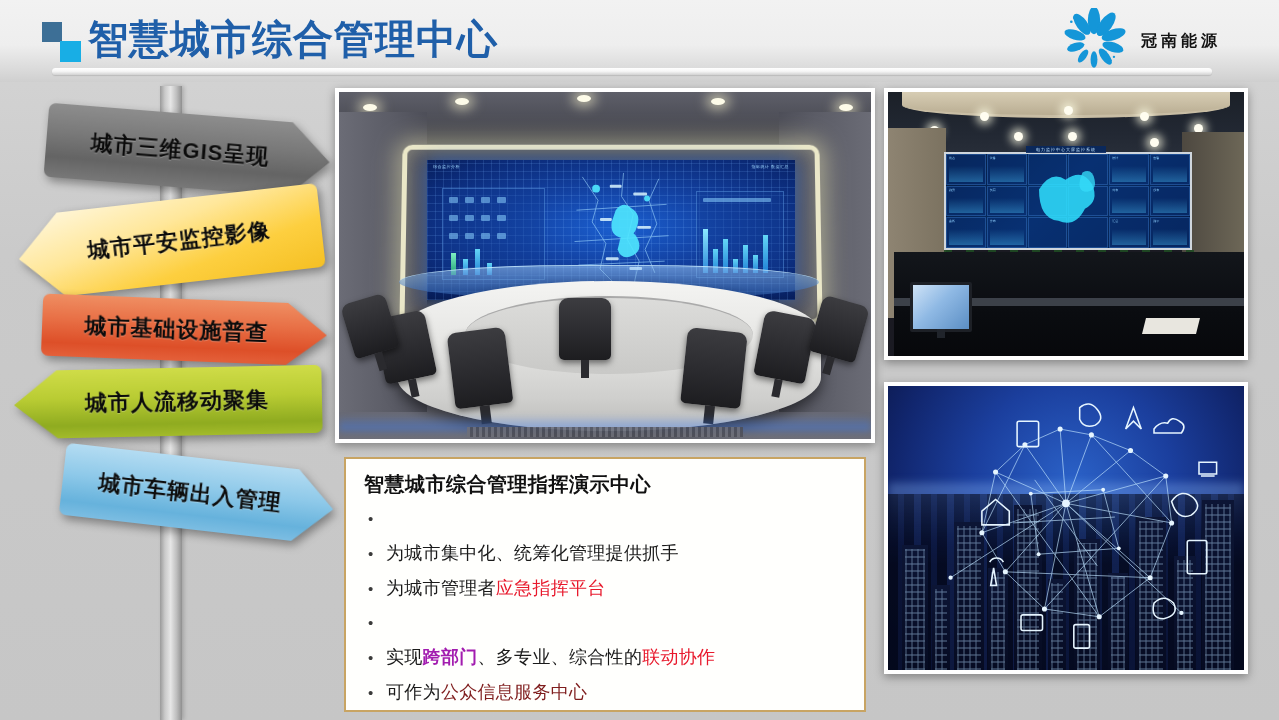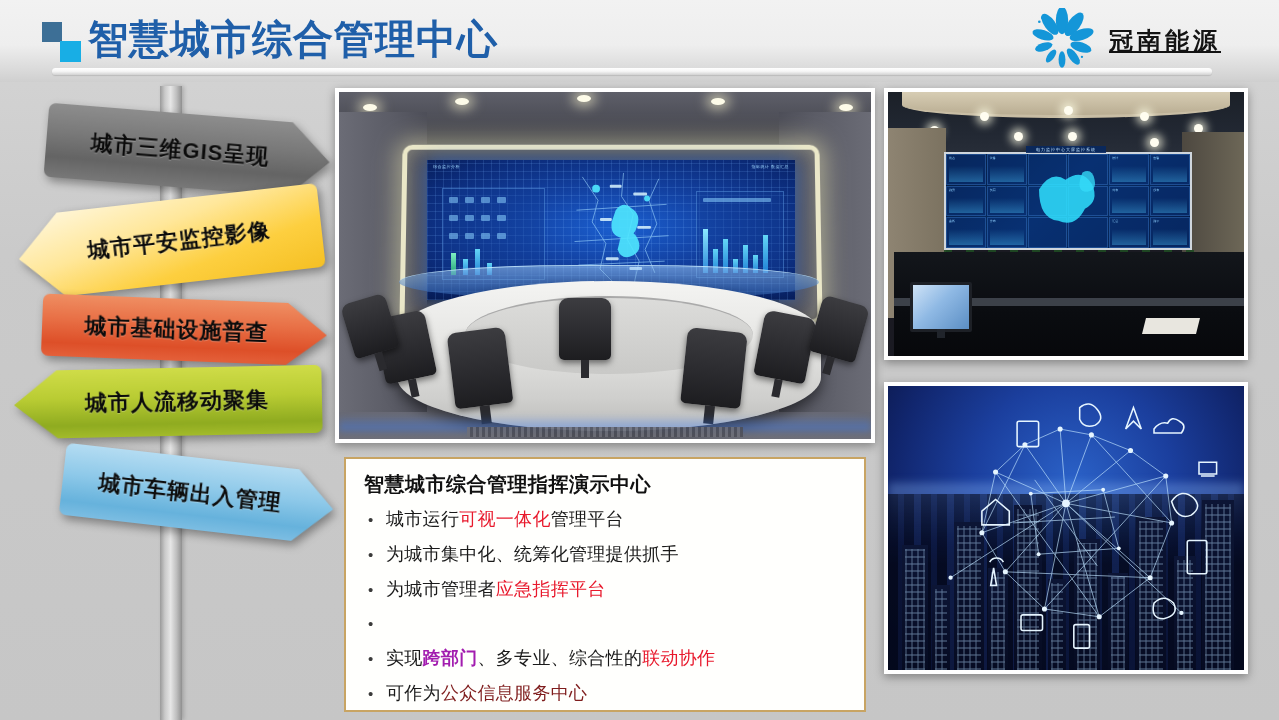--- a/index.html
+++ b/index.html
@@ -82,26 +82,25 @@
   .logo-text { display: flex; flex-direction: column; justify-content: center; }
   .logo-word {
     font-size: 33px;
     font-weight: bold;
     letter-spacing: -1px;
     color: #131313;
     line-height: 34px;
     font-family: "DejaVu Sans", sans-serif;
   }
   .logo-sub {
-    font-size: 24px;
+    font-size: 16px;
     font-weight: bold;
     color: #131313;
     letter-spacing: 4px;
     line-height: 22px;
-    text-decoration: underline;
   }
 
   
   .post {
     position: absolute;
     left: 160px; top: 86px;
     width: 22px; height: 634px;
     background: linear-gradient(90deg, #9a9a9a 0%, #c9c9c9 22%, #e6e6e6 48%, #bdbdbd 76%, #8f8f8f 100%);
     box-shadow: 2px 0 4px rgba(0,0,0,.18);
   }
@@ -806,21 +805,20 @@
         <path d="M290 118 q10 -14 22 -4 q10 10 -2 18 q-14 6 -20 -14 z"></path>
       </g>
     </svg>
   </div>
 
   <div id="textbox">
     <div class="tb-title">智慧城市综合管理指挥演示中心</div>
     <ul class="tb-list" id="tb-list">
         <li class="tb-item">
           <span class="tb-bullet">•</span>
-          <span class="tb-text"><span>城市运行</span><span class="hl" style="color: rgb(232, 25, 44);">可视一体化</span><span>管理平台</span></span>
         </li>
         <li class="tb-item">
           <span class="tb-bullet">•</span>
           <span class="tb-text"><span>为城市集中化、统筹化管理提供抓手</span></span>
         </li>
         <li class="tb-item">
           <span class="tb-bullet">•</span>
           <span class="tb-text"><span>为城市管理者</span><span class="hl" style="color: rgb(232, 25, 44);">应急指挥平台</span></span>
         </li>
         <li class="tb-item">

